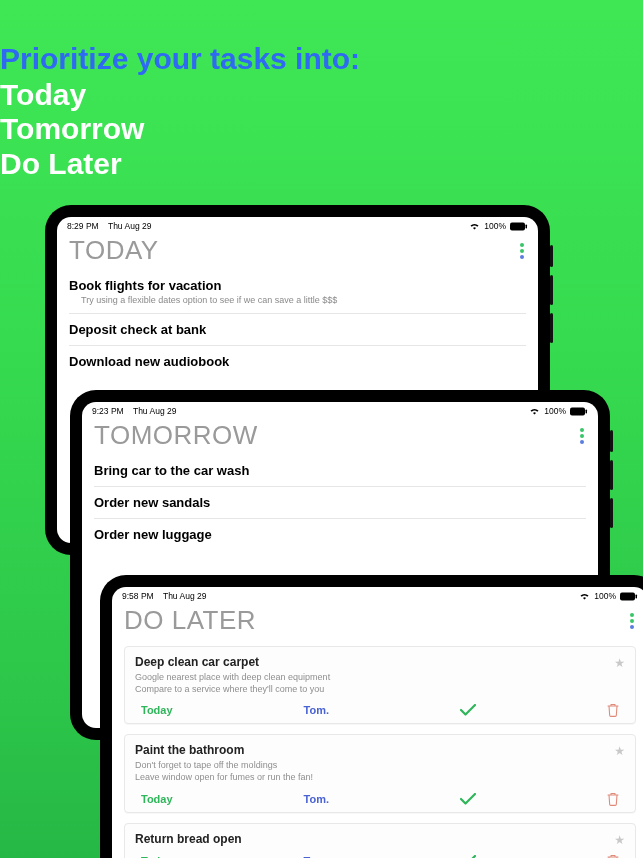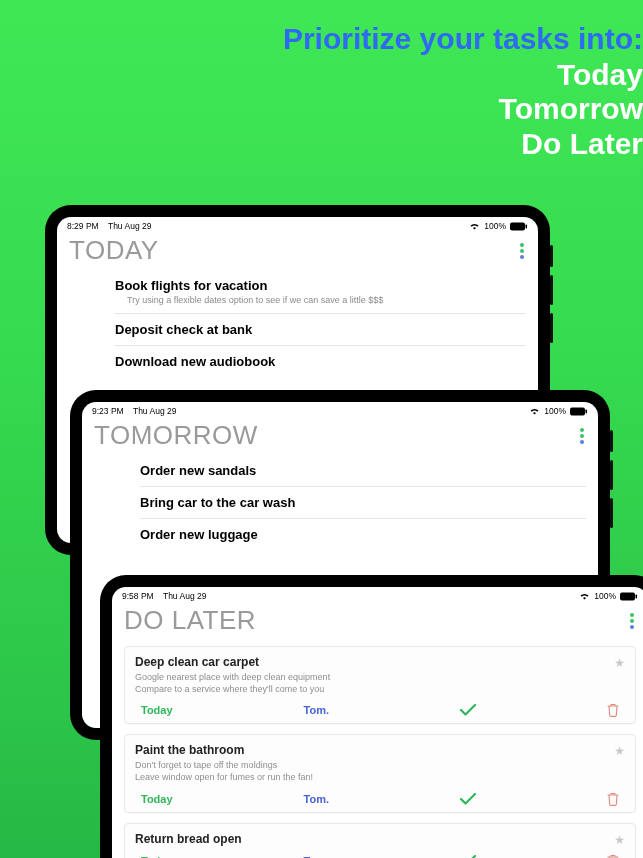--- a/index.html
+++ b/index.html
@@ -3,23 +3,24 @@
 <meta charset="utf-8">
 <style>
   * { box-sizing: border-box; margin: 0; padding: 0; }
   html, body { width: 643px; height: 858px; overflow: hidden; }
   body {
     font-family: -apple-system, "Helvetica Neue", Arial, sans-serif;
     background: linear-gradient(180deg, #3fe755 0%, #36db4f 40%, #2dc64a 80%, #26b845 100%);
     position: relative;
   }
   .hero {
-    text-align: right;
+    text-align: left;
     padding-top: 20px;
     font-weight: 700;
+    margin-top: 20px;
   }
   .hero-line1 { color: #2f6af2; font-size: 30px; line-height: 1.25; }
   .hero-line2, .hero-line3, .hero-line4 { color: #fff; font-size: 30px; line-height: 1.15; }
 
   .stage { position: absolute; left: 0; right: 0; top: 205px; bottom: 0; }
 
   .device {
     position: absolute;
     background: #000;
     border-radius: 26px;
@@ -69,21 +70,21 @@
     gap: 2px;
     align-items: center;
     padding: 2px;
   }
   .menu-dots span { width: 4px; height: 4px; border-radius: 50%; }
   .menu-dots .d1 { background: #3ac569; }
   .menu-dots .d2 { background: #3ac569; }
   .menu-dots .d3 { background: #5a7de0; }
 
   .simple-list { padding: 0 12px; }
-  .simple-item { padding: 8px 0; border-bottom: 1px solid #e6e6e6; margin-left: 46px; }
+  .simple-item { padding: 8px 0; border-bottom: 1px solid #e6e6e6; }
   .simple-item:last-child { border-bottom: none; }
   .simple-item .title { font-size: 13px; font-weight: 700; color: #000; }
   .simple-item .sub { font-size: 9px; color: #8a8a8a; padding-left: 12px; margin-top: 2px; }
 
   .card-list { padding: 6px 12px; display: flex; flex-direction: column; gap: 10px; }
   .card {
     background: #fdfdfd;
     border: 1px solid #e8e8e8;
     border-radius: 4px;
     padding: 8px 10px 6px 10px;
@@ -209,24 +210,24 @@
       <div class="header-row">
         <div class="section-title">TOMORROW</div>
         <div class="menu-dots">
           <span class="d1"></span>
             <span class="d2"></span>
             <span class="d3"></span>
         </div>
       </div>
       <div class="simple-list">
         <div class="simple-item">
+          <div class="title">Bring car to the car wash</div>
+        </div>
+        <div class="simple-item">
           <div class="title">Order new sandals</div>
-        </div>
-        <div class="simple-item">
-          <div class="title">Bring car to the car wash</div>
         </div>
         <div class="simple-item">
           <div class="title">Order new luggage</div>
         </div>
       </div>
     </div>
   </div>
 
   <div class="device dev-later">
 

